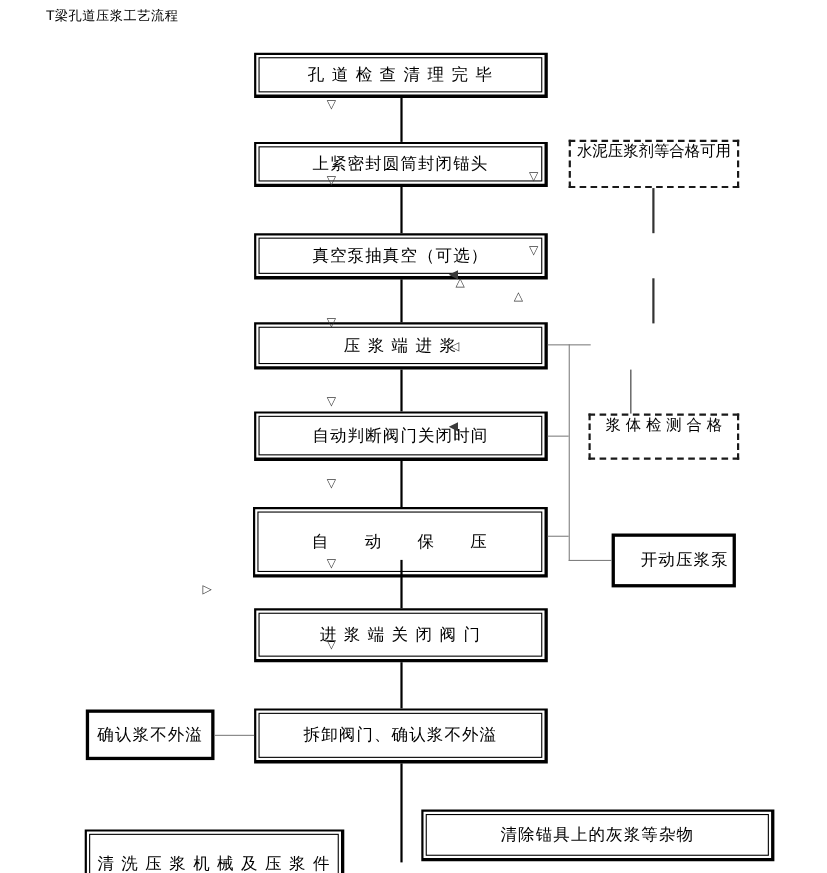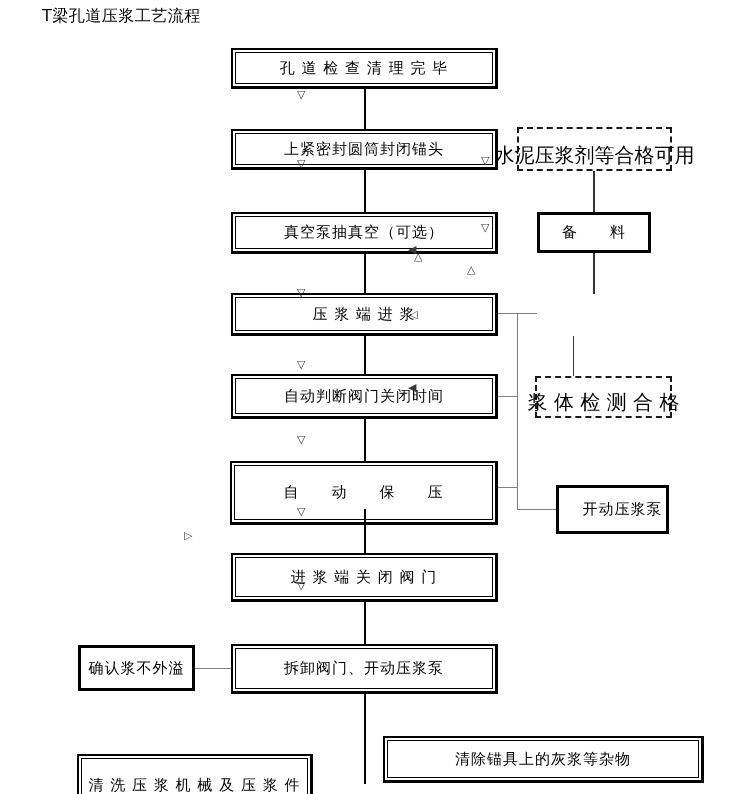--- a/index.html
+++ b/index.html
@@ -1,21 +1,21 @@
 <!DOCTYPE html>
 <html><head>
 <meta charset="utf-8">
 <style>
   html,body{margin:0;padding:0;background:#ffffff;}
   #canvas{
     position:relative;width:752px;height:794px;background:#ffffff;overflow:hidden;
     font-family:"DejaVu Sans","Liberation Sans",sans-serif;color:#000;
   }
   .title{
-    position:absolute;left:42px;top:6px;font-size:16px;letter-spacing:0.5px;color:#000;
+    position:absolute;left:42px;top:6px;font-size:12px;letter-spacing:0.5px;color:#000;
     white-space:nowrap;
   }
   
   .dbox{
     position:absolute;box-sizing:border-box;background:#fff;
     border:2px solid #000;border-right-width:3px;border-bottom-width:3px;padding:2px;
   }
   .dbox .inner{
     box-sizing:border-box;width:100%;height:100%;border:1px solid #000;
     display:flex;align-items:center;justify-content:center;
@@ -23,22 +23,22 @@
   }
   
   .sbox{
     position:absolute;box-sizing:border-box;background:#fff;border:3px solid #000;
     display:flex;align-items:center;justify-content:center;
     font-size:15px;white-space:nowrap;letter-spacing:1px;
   }
   
   .xbox{
     position:absolute;box-sizing:border-box;background:#fff;border:2px dashed #1a1a1a;
-    display:flex;align-items:flex-end;justify-content:center;
-    font-size:20px;white-space:nowrap;
+    display:flex;align-items:flex-start;justify-content:center;
+    font-size:14px;white-space:nowrap;
   }
   .vline,.hline{position:absolute;background:#000;}
   .cv,.ch{position:absolute;background:#808080;}
   .mk{
     position:absolute;font-size:11px;line-height:11px;color:#3a3a3a;
     font-family:"DejaVu Sans",sans-serif;
   }
 </style>
 </head>
 <body>
@@ -62,40 +62,37 @@
   <div class="dbox" style="left:231px;top:374px;width:267px;height:45px;">
     <div class="inner">自动判断阀门关闭时间</div>
   </div>
   <div class="dbox" style="left:230px;top:461px;width:268px;height:64px;">
     <div class="inner">自　　动　　保　　压</div>
   </div>
   <div class="dbox" style="left:231px;top:553px;width:267px;height:49px;">
     <div class="inner">进 浆 端 关 闭 阀 门</div>
   </div>
   <div class="dbox" style="left:231px;top:644px;width:267px;height:50px;">
-    <div class="inner">拆卸阀门、开动压浆泵</div>
+    <div class="inner">拆卸阀门、确认浆不外溢</div>
   </div>
 
   <div class="dbox" style="left:77px;top:735px;width:236px;height:64px;margin-top:19px;">
     <div class="inner">清 洗 压 浆 机 械 及 压 浆 件</div>
   </div>
   <div class="dbox" style="left:383px;top:736px;width:321px;height:47px;">
     <div class="inner">清除锚具上的灰浆等杂物</div>
   </div>
 
   <div class="xbox" style="left:517px;top:127px;width:155px;height:44px;">
     <span>水泥压浆剂等合格可用</span>
   </div>
   <div class="xbox" style="left:535px;top:376px;width:137px;height:42px;">
     <span>浆 体 检 测 合 格</span>
   </div>
 
-  <div class="sbox" style="left:537px;top:212px;width:114px;height:41px;">
-    <span>备　　料</span>
-  </div>
   <div class="sbox" style="left:556px;top:485px;width:113px;height:49px;padding-left:20px;">
     <span>开动压浆泵</span>
   </div>
   <div class="sbox" style="left:78px;top:645px;width:117px;height:46px;">
     <span>确认浆不外溢</span>
   </div>
 
   <div class="vline" style="left:364px;top:89px;width:2px;height:40px;"></div>
   <div class="vline" style="left:364px;top:170px;width:2px;height:42px;"></div>
   <div class="vline" style="left:364px;top:254px;width:2px;height:39px;"></div>

